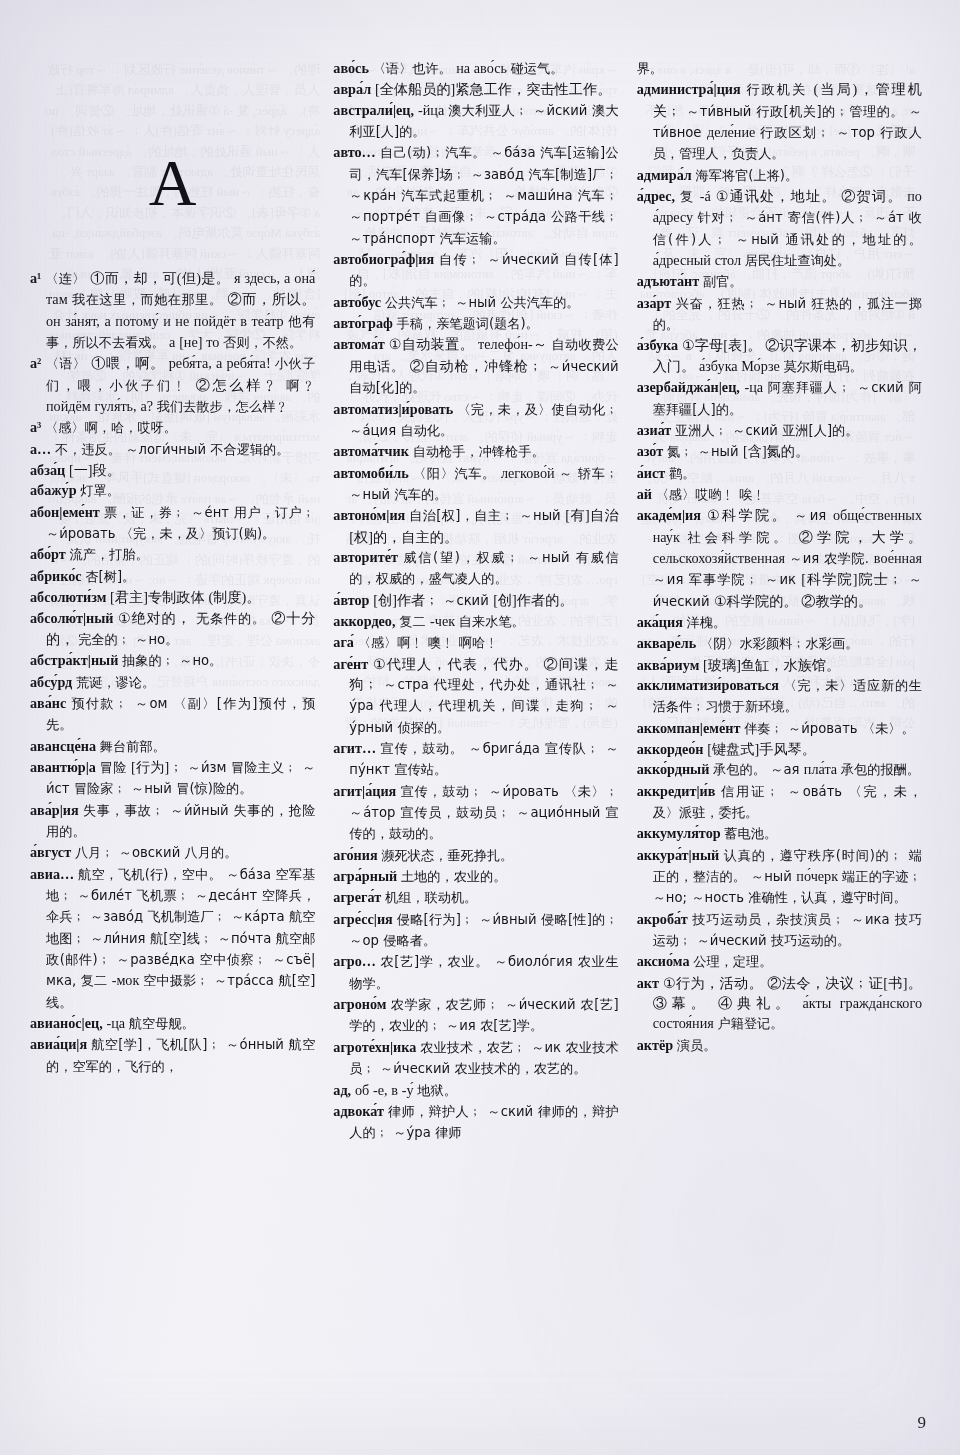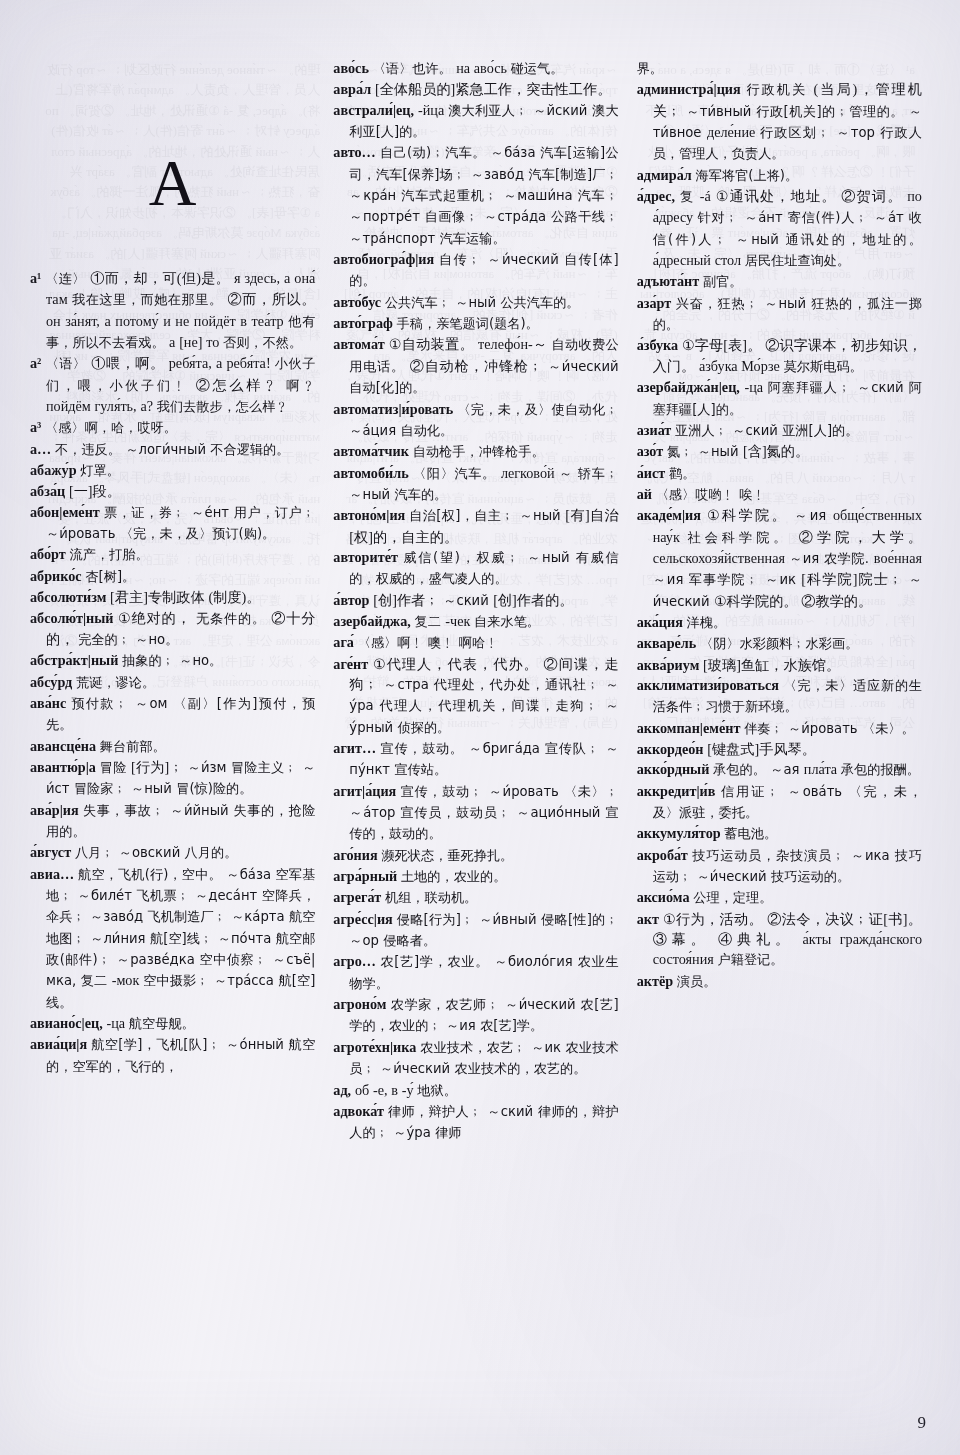--- a/index.html
+++ b/index.html
@@ -129,22 +129,22 @@
 
   <div id="columns">
 
     <div class="col col-1">
       <div class="drop-cap">А</div>
       <div class="entries">
           <p class="entry"><span class="hw">a¹ </span><span class="cn">〈连〉 </span><span>①而，却，可(但)是。 я здесь, а она́ там </span><span class="cn">我在这里，而她在那里。 </span><span>②而，所以。 он за́нят, а потому́ и не пойдёт в теа́тр </span><span class="cn">他有事，所以不去看戏。 </span><span>а [не] то </span><span class="cn">否则，不然。</span></p>
           <p class="entry"><span class="hw">a² </span><span class="cn">〈语〉 </span><span>①喂，啊。 ребя́та, а ребя́та! </span><span class="cn">小伙子们，喂，小伙子们﹗ </span><span>②怎么样﹖ </span><span class="cn">啊﹖ </span><span>пойдём гуля́ть, а? </span><span class="cn">我们去散步，怎么样﹖</span></p>
           <p class="entry"><span class="hw">a³ </span><span class="cn">〈感〉啊，哈，哎呀。</span></p>
           <p class="entry"><span class="hw">а… </span><span class="cn">不，违反。 </span><span class="it"></span><span class="cn">～логи́чный 不合逻辑的。</span></p>
+          <p class="entry"><span class="hw">абза́ц </span><span>[一]段。</span></p>
           <p class="entry"><span class="hw">абажу́р </span><span class="cn">灯罩。</span></p>
-          <p class="entry"><span class="hw">абза́ц </span><span>[一]段。</span></p>
           <p class="entry"><span class="hw">абон|еме́нт </span><span class="cn">票，证，券﹔ </span><span class="it"></span><span class="cn">～е́нт 用户，订户﹔ </span><span class="it"></span><span class="cn">～и́ровать 〈完，未，及〉预订(购)。</span></p>
           <p class="entry"><span class="hw">або́рт </span><span class="cn">流产，打胎。</span></p>
           <p class="entry"><span class="hw">абрико́с </span><span class="cn">杏[树]。</span></p>
           <p class="entry"><span class="hw">абсолюти́зм </span><span>[君主]专制政体 (制度)。</span></p>
           <p class="entry"><span class="hw">абсолю́т|ный </span><span>①绝对的， </span><span class="cn">无条件的。 </span><span>②十分的， </span><span class="cn">完全的﹔ </span><span class="it"></span><span class="cn">～но。</span></p>
           <p class="entry"><span class="hw">абстра́кт|ный </span><span class="cn">抽象的﹔ </span><span class="it"></span><span class="cn">～но。</span></p>
           <p class="entry"><span class="hw">абсу́рд </span><span class="cn">荒诞，谬论。</span></p>
           <p class="entry"><span class="hw">ава́нс </span><span class="cn">预付款﹔ </span><span class="it"></span><span class="cn">～ом 〈副〉[作为]预付，预先。</span></p>
           <p class="entry"><span class="hw">авансце́на </span><span class="cn">舞台前部。</span></p>
           <p class="entry"><span class="hw">авантю́р|а </span><span class="cn">冒险 </span><span>[行为]﹔ </span><span class="it"></span><span class="cn">～и́зм 冒险主义﹔ </span><span class="it"></span><span class="cn">～и́ст 冒险家﹔ </span><span class="it"></span><span class="cn">～ный 冒(惊)险的。</span></p>
@@ -165,21 +165,21 @@
           <p class="entry"><span class="hw">автобиогра́ф|ия </span><span class="cn">自传﹔ </span><span class="it"></span><span class="cn">～и́ческий 自传[体]的。</span></p>
           <p class="entry"><span class="hw">авто́бус </span><span class="cn">公共汽车﹔ </span><span class="it"></span><span class="cn">～ный 公共汽车的。</span></p>
           <p class="entry"><span class="hw">авто́граф </span><span class="cn">手稿，亲笔题词(题名)。</span></p>
           <p class="entry"><span class="hw">автома́т </span><span>①自动装置。 телефо́н-～ </span><span class="cn">自动收费公用电话。 </span><span>②自动枪，冲锋枪﹔ </span><span class="it"></span><span class="cn">～и́ческий 自动[化]的。</span></p>
           <p class="entry"><span class="hw">автоматиз|и́ровать </span><span class="cn">〈完，未，及〉使自动化﹔ </span><span class="it"></span><span class="cn">～а́ция 自动化。</span></p>
           <p class="entry"><span class="hw">автома́тчик </span><span class="cn">自动枪手，冲锋枪手。</span></p>
           <p class="entry"><span class="hw">автомоби́ль </span><span class="cn">〈阳〉汽车。 </span><span>легково́й </span><span class="it"></span><span class="cn">～ 轿车﹔ </span><span class="it"></span><span class="cn">～ный 汽车的。</span></p>
           <p class="entry"><span class="hw">автоно́м|ия </span><span class="cn">自治[权]，自主﹔ </span><span class="it"></span><span class="cn">～ный </span><span>[有]自治[权]的，自主的。</span></p>
           <p class="entry"><span class="hw">авторите́т </span><span class="cn">威信(望)，权威﹔ </span><span class="it"></span><span class="cn">～ный 有威信的，权威的，盛气凌人的。</span></p>
           <p class="entry"><span class="hw">а́втор </span><span>[创]作者﹔ </span><span class="it"></span><span class="cn">～ский </span><span>[创]作者的。</span></p>
-          <p class="entry"><span class="hw">азербайджа, </span><span class="cn">复二 </span><span>-чек </span><span class="cn">自来水笔。</span></p>
+          <p class="entry"><span class="hw">аккордео, </span><span class="cn">复二 </span><span>-чек </span><span class="cn">自来水笔。</span></p>
           <p class="entry"><span class="hw">ага́ </span><span class="cn">〈感〉啊﹗ 噢﹗ 啊哈﹗</span></p>
           <p class="entry"><span class="hw">аге́нт </span><span>①代理人，代表，代办。 ②间谍，走狗﹔ </span><span class="it"></span><span class="cn">～стра 代理处，代办处，通讯社﹔ </span><span class="it"></span><span class="cn">～у́ра 代理人，代理机关，间谍，走狗﹔ </span><span class="it"></span><span class="cn">～у́рный 侦探的。</span></p>
           <p class="entry"><span class="hw">агит… </span><span class="cn">宣传，鼓动。 </span><span class="it"></span><span class="cn">～брига́да 宣传队﹔ </span><span class="it"></span><span class="cn">～пу́нкт 宣传站。</span></p>
           <p class="entry"><span class="hw">агит|а́ция </span><span class="cn">宣传，鼓动﹔ </span><span class="it"></span><span class="cn">～и́ровать 〈未〉﹔ </span><span class="it"></span><span class="cn">～а́тор 宣传员，鼓动员﹔ </span><span class="it"></span><span class="cn">～ацио́нный 宣传的，鼓动的。</span></p>
           <p class="entry"><span class="hw">аго́ния </span><span class="cn">濒死状态，垂死挣扎。</span></p>
           <p class="entry"><span class="hw">агра́рный </span><span class="cn">土地的，农业的。</span></p>
           <p class="entry"><span class="hw">агрега́т </span><span class="cn">机组，联动机。</span></p>
           <p class="entry"><span class="hw">агре́сс|ия </span><span class="cn">侵略[行为]﹔ </span><span class="it"></span><span class="cn">～и́вный 侵略[性]的﹔ </span><span class="it"></span><span class="cn">～ор 侵略者。</span></p>
           <p class="entry"><span class="hw">агро… </span><span class="cn">农[艺]学，农业。 </span><span class="it"></span><span class="cn">～биоло́гия 农业生物学。</span></p>
           <p class="entry"><span class="hw">агроно́м </span><span class="cn">农学家，农艺师﹔ </span><span class="it"></span><span class="cn">～и́ческий 农[艺]学的，农业的﹔ </span><span class="it"></span><span class="cn">～ия 农[艺]学。</span></p>
@@ -206,20 +206,21 @@
           <p class="entry"><span class="hw">акаде́м|ия </span><span>①科学院。 </span><span class="it"></span><span class="cn">～ия </span><span>обще́ственных нау́к </span><span class="cn">社会科学院。 </span><span>②学院，大学。 сельскохозя́йственная </span><span class="it"></span><span class="cn">～ия 农学院. </span><span>вое́нная </span><span class="it"></span><span class="cn">～ия 军事学院﹔ </span><span class="it"></span><span class="cn">～ик </span><span>[科学院]院士﹔ </span><span class="it"></span><span class="cn">～и́ческий </span><span>①科学院的。 ②教学的。</span></p>
           <p class="entry"><span class="hw">ака́ция </span><span class="cn">洋槐。</span></p>
           <p class="entry"><span class="hw">акваре́ль </span><span class="cn">〈阴〉水彩颜料﹔水彩画。</span></p>
           <p class="entry"><span class="hw">аква́риум </span><span>[玻璃]鱼缸，水族馆。</span></p>
           <p class="entry"><span class="hw">акклиматизи́роваться </span><span class="cn">〈完，未〉适应新的生活条件﹔习惯于新环境。</span></p>
           <p class="entry"><span class="hw">аккомпан|еме́нт </span><span class="cn">伴奏﹔ </span><span class="it"></span><span class="cn">～и́ровать 〈未〉。</span></p>
           <p class="entry"><span class="hw">аккордео́н </span><span>[键盘式]手风琴。</span></p>
           <p class="entry"><span class="hw">акко́рдный </span><span class="cn">承包的。 </span><span class="it"></span><span class="cn">～ая </span><span>пла́та </span><span class="cn">承包的报酬。</span></p>
           <p class="entry"><span class="hw">аккредит|и́в </span><span class="cn">信用证﹔ </span><span class="it"></span><span class="cn">～ова́ть 〈完，未，及〉派驻，委托。</span></p>
           <p class="entry"><span class="hw">аккумуля́тор </span><span class="cn">蓄电池。</span></p>
+          <p class="entry"><span class="hw">аккура́т|ный </span><span class="cn">认真的，遵守秩序(时间)的﹔ 端正的，整洁的。 </span><span class="it"></span><span class="cn">～ный </span><span>по́черк </span><span class="cn">端正的字迹﹔ </span><span class="it"></span><span class="cn">～но; </span><span class="it"></span><span class="cn">～ность 准确性，认真，遵守时间。</span></p>
           <p class="entry"><span class="hw">акроба́т </span><span class="cn">技巧运动员，杂技演员﹔ </span><span class="it"></span><span class="cn">～ика 技巧运动﹔ </span><span class="it"></span><span class="cn">～и́ческий 技巧运动的。</span></p>
           <p class="entry"><span class="hw">аксио́ма </span><span class="cn">公理，定理。</span></p>
           <p class="entry"><span class="hw">акт </span><span>①行为，活动。 ②法令，决议﹔证[书]。 ③幕。 ④典礼。 а́кты гражда́нского состоя́ния </span><span class="cn">户籍登记。</span></p>
           <p class="entry"><span class="hw">актёр </span><span class="cn">演员。</span></p>
         </div>
     </div>
 
   </div>
 
   <div id="page-number">9</div>

